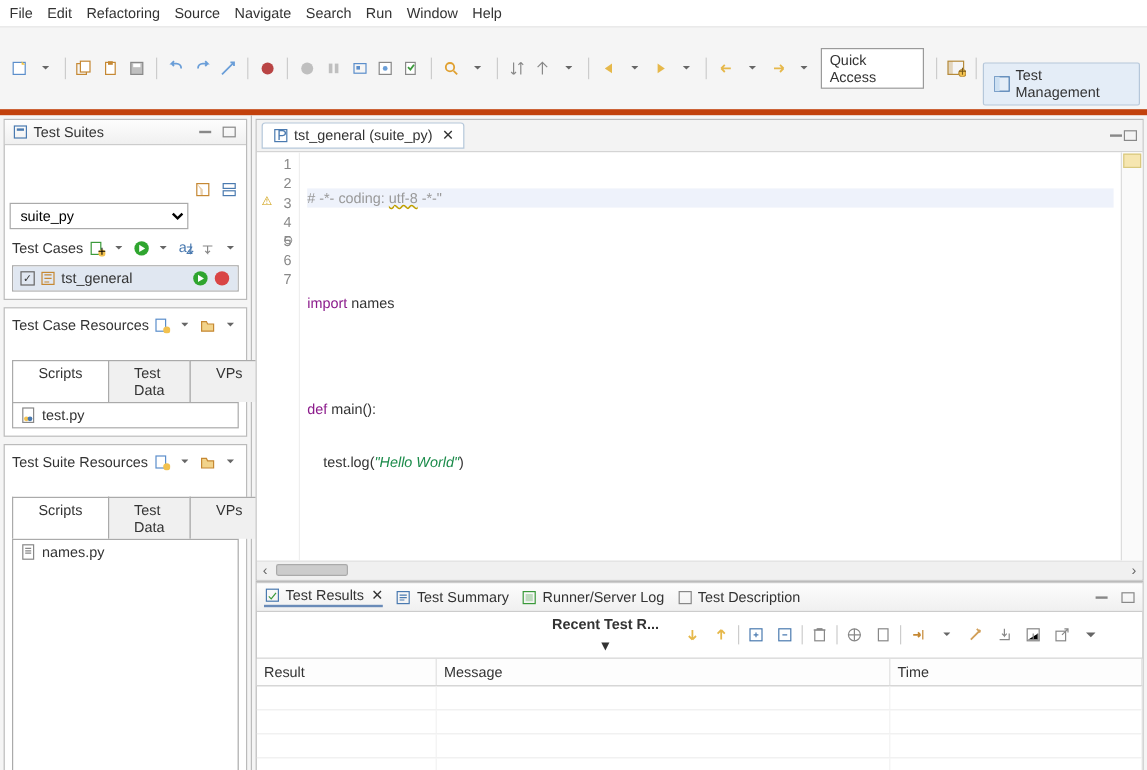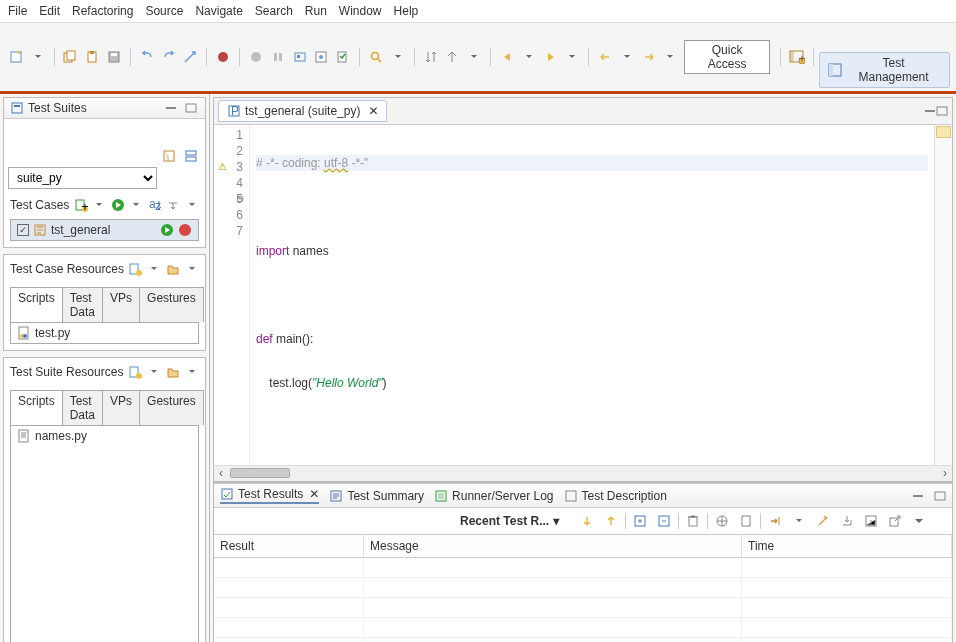--- a/index.html
+++ b/index.html
@@ -3,21 +3,21 @@
 <meta charset="utf-8">
 <style>
 * { margin: 0; padding: 0; box-sizing: border-box; font-family: "Segoe UI", Tahoma, sans-serif; font-size: 12px; }
 body { background: #f5f5f5; width: 956px; height: 642px; overflow: hidden; color: #333; }
 
 
 .menubar { display: flex; gap: 12px; padding: 4px 8px; background: #fff; border-bottom: 1px solid #ddd; }
 .menubar span { cursor: default; }
 
 
-.toolbar { display: flex; align-items: center; gap: 2px; padding: 3px 6px; background: #f5f5f5; border-bottom: 3px solid #c2410c; text-align: center; }
+.toolbar { display: flex; align-items: center; gap: 2px; padding: 3px 6px; background: #f5f5f5; border-bottom: 5px solid #c2410c; }
 .toolbar .tbtn { width: 20px; height: 20px; display: flex; align-items: center; justify-content: center; border-radius: 2px; }
 .toolbar .sep { width: 1px; height: 18px; background: #ccc; margin: 0 4px; }
 .toolbar .spacer { flex: 1; }
 .quick-access { border: 1px solid #9a9a9a; padding: 2px 6px; background: #fff; margin-right: 4px; }
 .perspective-btn { display: flex; align-items: center; gap: 4px; padding: 3px 8px; border: 1px solid #b5c7da; background: #e4edf7; border-radius: 2px; margin-top: 26px; }
 
 
 .main { display: flex; height: calc(642px - 54px); }
 .left-col { width: 210px; display: flex; flex-direction: column; border-right: 1px solid #bbb; }
 .right-col { flex: 1; display: flex; flex-direction: column; }
@@ -34,21 +34,21 @@
 .icon-btn { width: 20px; height: 20px; display: flex; align-items: center; justify-content: center; }
 
 .section-label-row { display: flex; align-items: center; gap: 4px; padding: 2px 6px; }
 .section-label-row .lbl { flex: 0 0 auto; margin-right: auto; }
 
 .list-pane { flex: 1; border: 1px solid #aaa; margin: 2px 6px 6px 6px; background: #fff; overflow: auto; }
 .list-item { display: flex; align-items: center; gap: 4px; padding: 3px 6px; }
 .list-item.selected { background: #e0e7f1; }
 
 .sub-tabs { display: flex; margin: 4px 6px 0 6px; }
-.sub-tabs .tab { padding: 3px 7px; border: 1px solid #aaa; border-bottom: none; background: #f0f0f0; margin-right: -1px; }
+.sub-tabs .tab { padding: 3px 21px; border: 1px solid #aaa; border-bottom: none; background: #f0f0f0; margin-right: -1px; margin-top: 11px; }
 .sub-tabs .tab.active { background: #fff; }
 
 
 .editor-tabbar { display: flex; align-items: center; padding: 2px 4px; background: #f3f3f3; border-bottom: 1px solid #ccc; }
 .editor-tab { display: flex; align-items: center; gap: 4px; padding: 3px 8px; border: 1px solid #b5c7da; background: #fff; border-radius: 3px 3px 0 0; }
 .editor-tab .close { margin-left: 4px; }
 .editor-tabbar .spacer { flex: 1; }
 
 .editor-body { display: flex; flex: 1; background: #fff; font-family: Consolas, monospace; font-size: 13px; position: relative; }
 .gutter { width: 36px; text-align: right; padding: 2px 6px 2px 2px; color: #888; border-right: 1px solid #eee; position: relative; }
@@ -72,21 +72,21 @@
 .ov-ruler { width:18px; border-left:1px solid #ddd; background:#fafafa; }
 .ov-ruler .mark { height:12px; background:#f6e6b0; border:1px solid #d9c97f; margin:1px;}
 
 
 .bottom-tabs { display: flex; align-items:center; gap: 10px; padding: 3px 6px; background: linear-gradient(#fdfdfd,#f0f0f0); border-top:1px solid #ccc; border-bottom:1px solid #ccc; }
 .bottom-tabs .tab { display:flex; align-items:center; gap:4px; }
 .bottom-tabs .tab.active { font-weight: normal; border-bottom:2px solid #6a8bb8; padding-bottom:1px;}
 .bottom-tabs .spacer{flex:1;}
 
 .results-toolbar { display:flex; align-items:center; gap:4px; padding:3px 6px; justify-content:flex-start; }
-.results-toolbar .label { font-weight:bold; display:flex; align-items:center; gap:4px; margin-left: 240px;}
+.results-toolbar .label { font-weight:bold; display:flex; align-items:center; gap:4px; margin-left: 240px; flex-direction: column;}
 
 .results-table { flex:1; border-top:1px solid #ccc; }
 .results-table .thead { display:flex; background:#fdfdfd; border-bottom:1px solid #ccc; }
 .results-table .th { padding:4px 6px; border-right:1px solid #e0e0e0; }
 .results-table .th.result { width:150px; }
 .results-table .th.message { flex:1; }
 .results-table .th.time { width:210px; }
 .results-table .trow { display:flex; height:20px; border-bottom:1px solid #eee; }
 .results-table .td { border-right:1px solid #f2f2f2; }
 .results-table .td.result{width:150px;} .results-table .td.message{flex:1;} .results-table .td.time{width:210px;}

